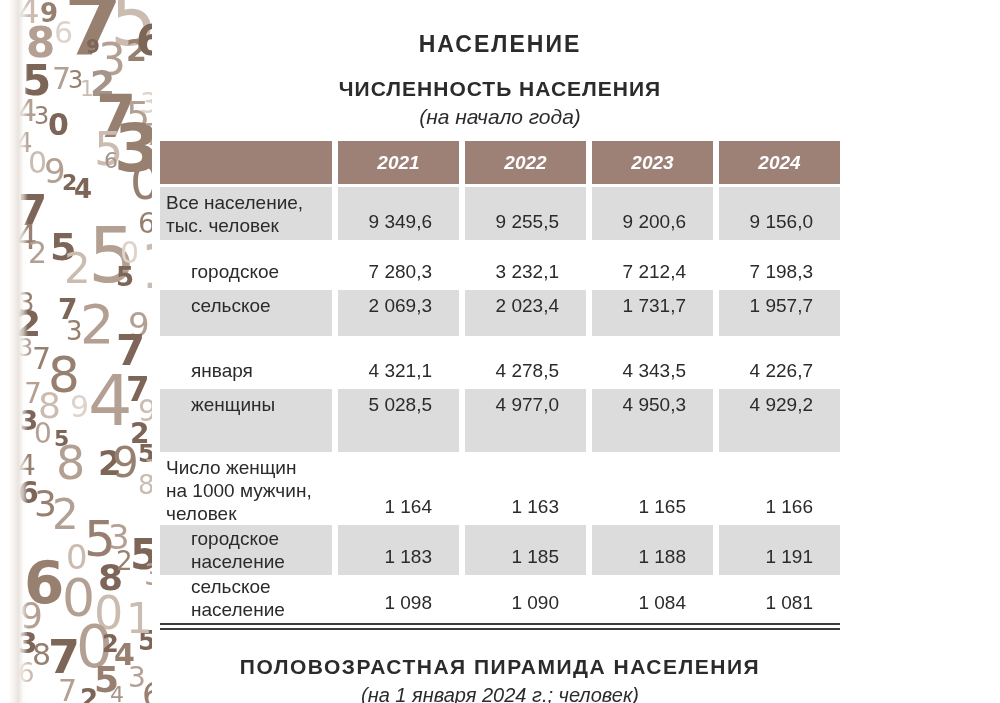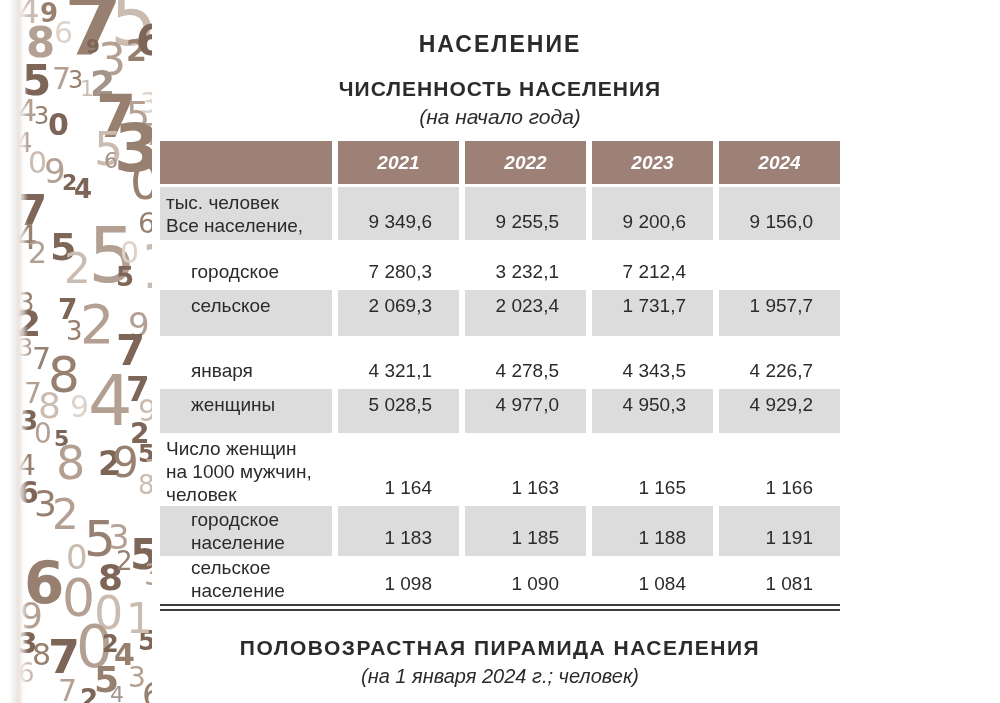--- a/index.html
+++ b/index.html
@@ -153,39 +153,40 @@
           <div class="cell hcell"></div>
           <div class="cell hcell year">2021</div>
           <div class="cell hcell year">2022</div>
           <div class="cell hcell year">2023</div>
           <div class="cell hcell year">2024</div>
         </div>
         <div class="spacer" style="height: 3px;"></div>
         <div class="row" style="height: 53px;">
           <div class="cell label gray va-center">
             <div class="">
+              <div>Все население,</div>
               <div>тыс. человек</div>
-              <div>Все население,</div>
             </div>
           </div>
           <div class="cell num gray va-bottom">9 349,6</div>
           <div class="cell num gray va-bottom">9 255,5</div>
           <div class="cell num gray va-bottom">9 200,6</div>
           <div class="cell num gray va-bottom">9 156,0</div>
         </div>
         <div class="spacer" style="height: 13px;"></div>
         <div class="row" style="height: 37px;">
           <div class="cell label white va-center indent">
             <div class="">
               <div>городское</div>
             </div>
           </div>
           <div class="cell num white va-center">7 280,3</div>
           <div class="cell num white va-center">3 232,1</div>
           <div class="cell num white va-center">7 212,4</div>
+          <div class="cell num white va-center">7 198,3</div>
         </div>
         <div class="row" style="height: 46px;">
           <div class="cell label gray va-top indent">
             <div class="">
               <div>сельское</div>
             </div>
           </div>
           <div class="cell num gray va-top">2 069,3</div>
           <div class="cell num gray va-top">2 023,4</div>
           <div class="cell num gray va-top">1 731,7</div>
@@ -196,21 +197,21 @@
           <div class="cell label white va-center indent">
             <div class="">
               <div>января</div>
             </div>
           </div>
           <div class="cell num white va-center">4 321,1</div>
           <div class="cell num white va-center">4 278,5</div>
           <div class="cell num white va-center">4 343,5</div>
           <div class="cell num white va-center">4 226,7</div>
         </div>
-        <div class="row" style="height: 44px;">
+        <div class="row" style="height: 63px;">
           <div class="cell label gray va-top indent">
             <div class="">
               <div>женщины</div>
             </div>
           </div>
           <div class="cell num gray va-top">5 028,5</div>
           <div class="cell num gray va-top">4 977,0</div>
           <div class="cell num gray va-top">4 950,3</div>
           <div class="cell num gray va-top">4 929,2</div>
         </div>

